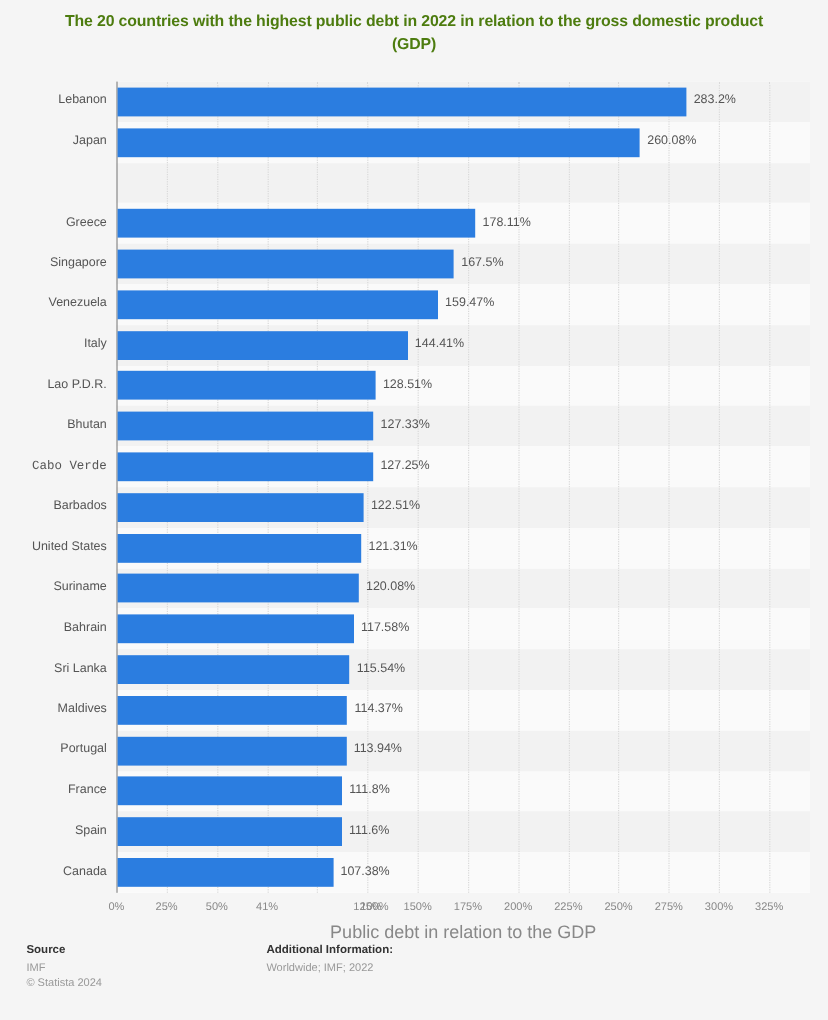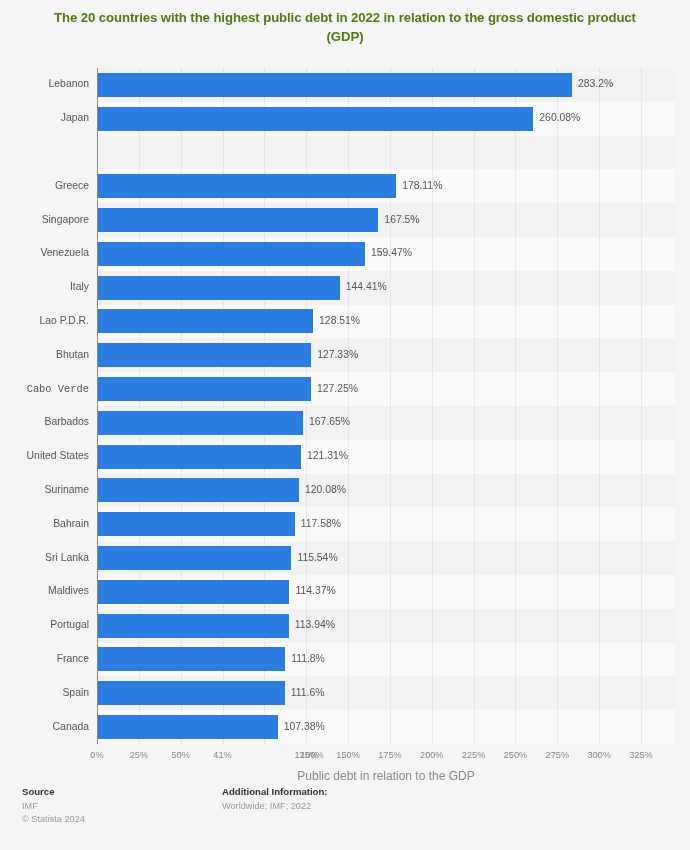--- a/index.html
+++ b/index.html
@@ -71,21 +71,21 @@
   
   .xaxis {
     position: absolute; left: 0; top: 688px; width: 690px; height: 40px;
   }
   .xtick {
     position: absolute; top: 0; font-size: 9.2px; color: #888;
     transform: translateX(-50%); white-space: nowrap;
   }
   .xaxis-title {
     position: absolute; top: 19px; left: 97px; width: 578px;
-    text-align: center; font-size: 12px; color: #888;
+    text-align: center; font-size: 15px; color: #888;
   }
 
   
   .footer {
     position: absolute; left: 0; top: 786px; width: 690px; height: 64px;
   }
   .foot-col { position: absolute; top: 0; }
   .foot-col.a { left: 22px; }
   .foot-col.b { left: 222px; }
   .foot-head {
@@ -185,21 +185,21 @@
           <div class="val-label" style="left: 317.131px; top: 11.4px;">127.33%</div>
         </div>
         <div class="row" style="top: 304.2px; height: 33.8px;">
           <div class="cat-label" style="top: 11.4px; font-family: Liberation Mono, monospace;">Cabo Verde</div>
           <div class="bar" style="width: 212.997px; background: rgb(43, 125, 224); top: 4.9px;"></div>
           <div class="val-label" style="left: 316.997px; top: 11.4px;">127.25%</div>
         </div>
         <div class="row" style="top: 338px; height: 33.8px;">
           <div class="cat-label" style="top: 11.4px;">Barbados</div>
           <div class="bar" style="width: 205.063px; background: rgb(43, 125, 224); top: 4.9px;"></div>
-          <div class="val-label" style="left: 309.063px; top: 11.4px;">167.65%</div>
+          <div class="val-label" style="left: 309.063px; top: 11.4px;">122.51%</div>
         </div>
         <div class="row" style="top: 371.8px; height: 33.8px;">
           <div class="cat-label" style="top: 11.4px;">United States</div>
           <div class="bar" style="width: 203.054px; background: rgb(43, 125, 224); top: 4.9px;"></div>
           <div class="val-label" style="left: 307.054px; top: 11.4px;">121.31%</div>
         </div>
         <div class="row" style="top: 405.6px; height: 33.8px;">
           <div class="cat-label" style="top: 11.4px;">Suriname</div>
           <div class="bar" style="width: 200.995px; background: rgb(43, 125, 224); top: 4.9px;"></div>
           <div class="val-label" style="left: 304.995px; top: 11.4px;">120.08%</div>

